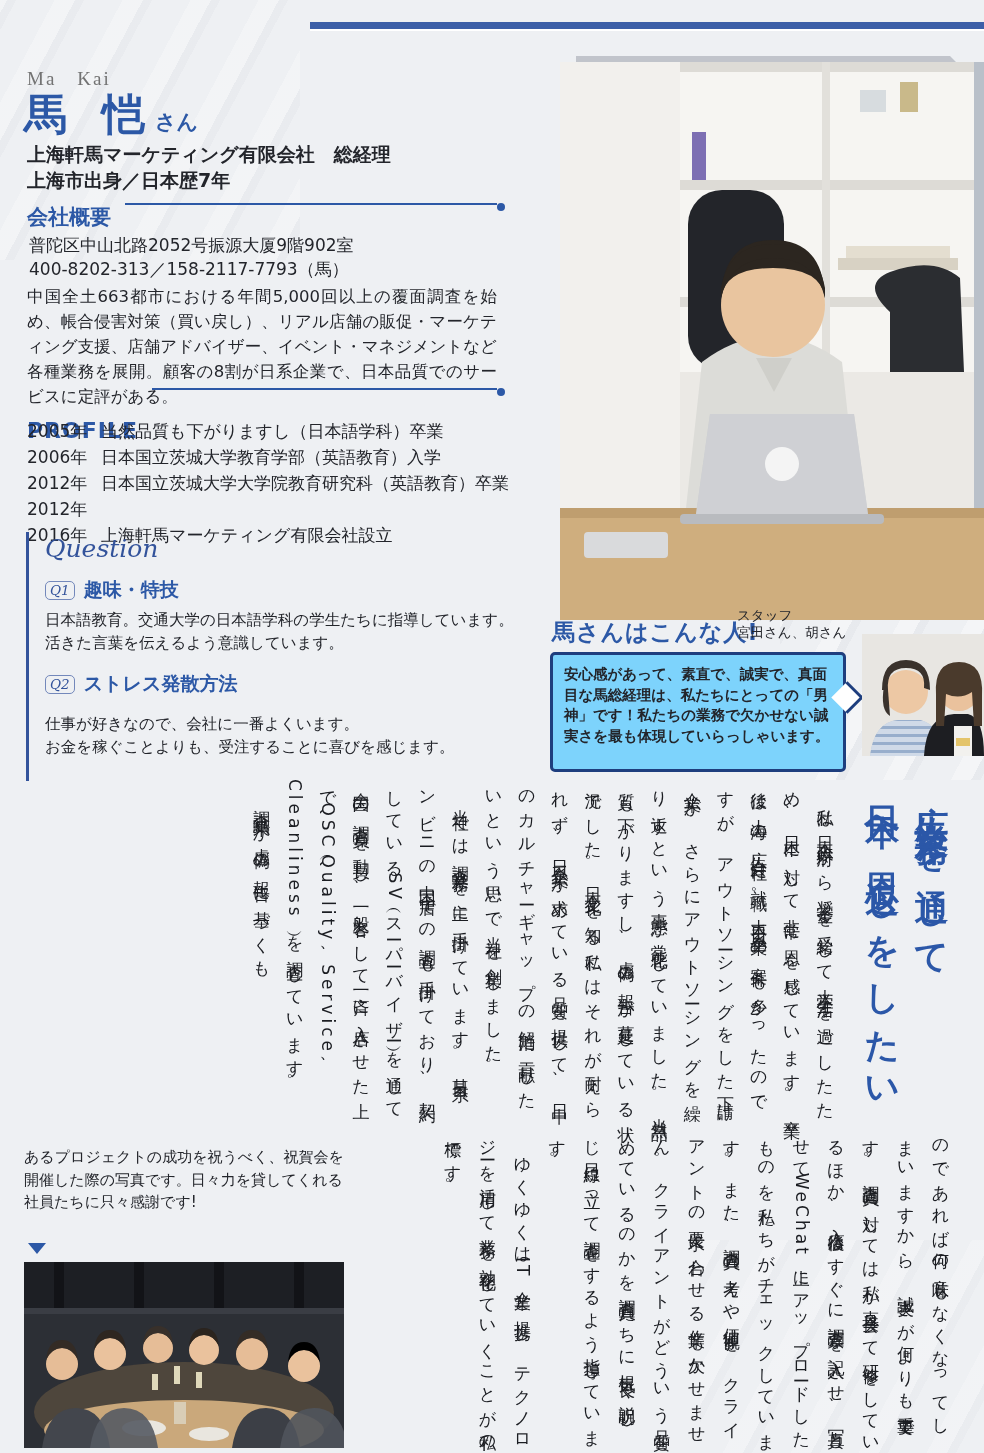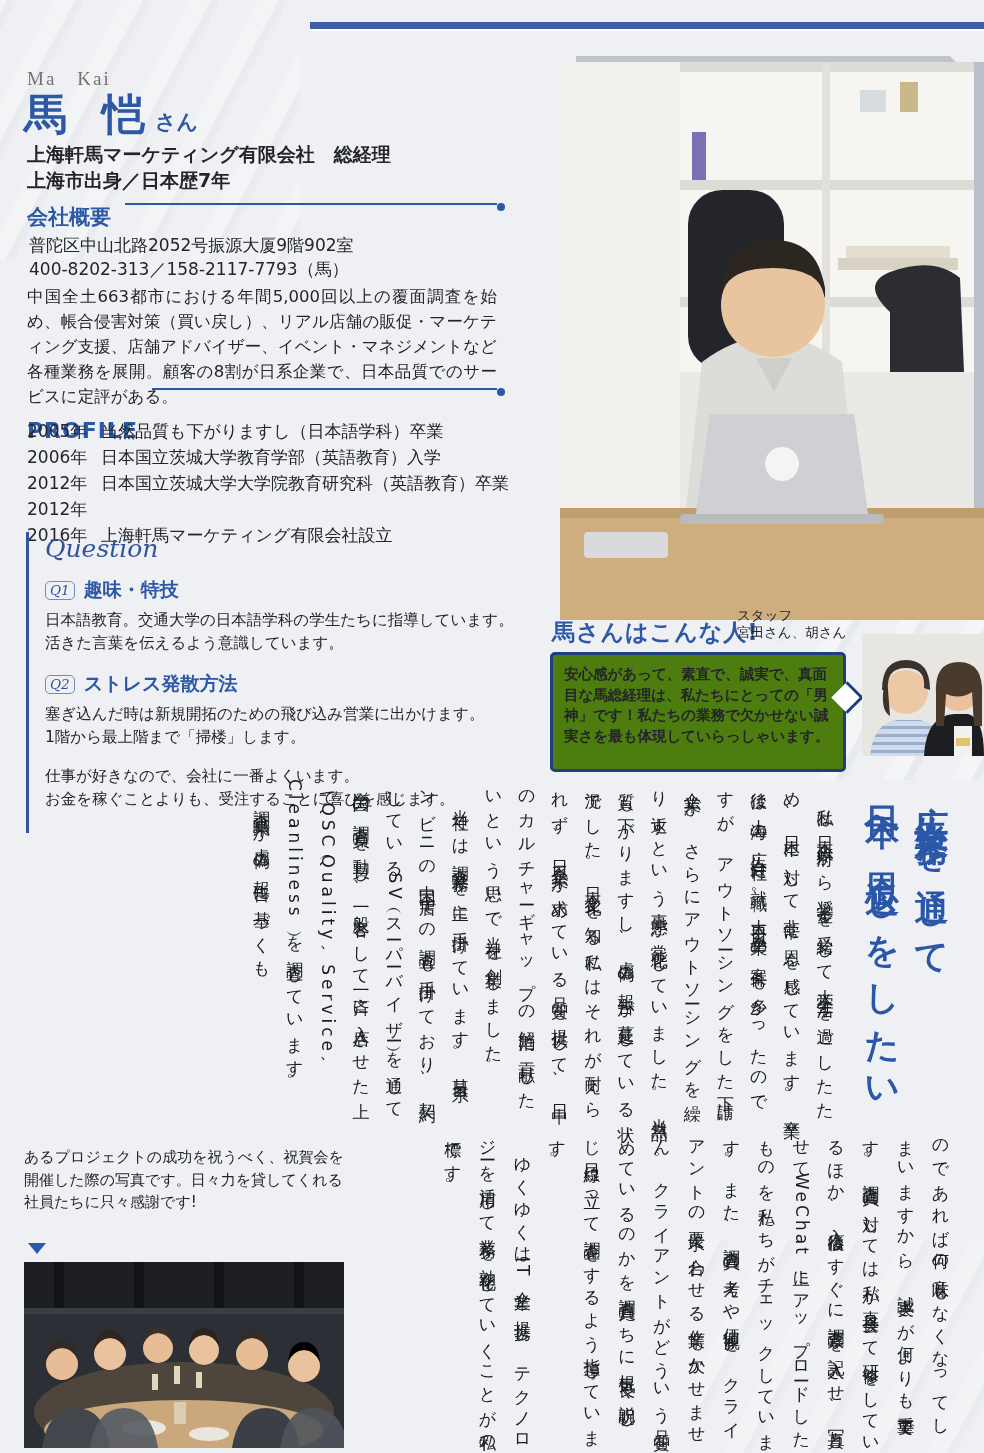--- a/index.html
+++ b/index.html
@@ -70,21 +70,21 @@
 
   
   .frame-accent{position:absolute;left:548px;top:56px;width:420px;height:250px;}
   .portrait{position:absolute;left:560px;top:62px;width:424px;height:558px;background:#eae8e4;overflow:hidden;}
 
   .staff-head{position:absolute;left:552px;top:617px;white-space:nowrap;}
   .staff-head .main{font-size:23px;font-weight:bold;color:#2c58a6;letter-spacing:1px;}
   .staff-sub{position:absolute;left:737px;top:607px;font-size:13.5px;line-height:17px;color:#23252b;}
   .bubble{
     position:absolute;left:550px;top:652px;width:268px;height:96px;
-    background:#4d7c0f;border:3px solid #1e3e7e;border-radius:5px;
+    background:#7dd3fc;border:3px solid #1e3e7e;border-radius:5px;
     padding:9px 11px;font-size:14.5px;line-height:20.5px;font-weight:600;color:#23252b;
   }
   .bubble-arrow{
     position:absolute;left:836px;top:686px;width:20px;height:20px;
     background:#fff;border-top:3px solid #1e3e7e;border-right:3px solid #1e3e7e;
     transform:rotate(45deg);
   }
   .staff-photo{position:absolute;left:862px;top:634px;width:122px;height:122px;overflow:hidden;}
 
   
@@ -183,22 +183,20 @@
         <span class="q-title">趣味・特技</span>
       </div>
       <div class="q-body">日本語教育。交通大学の日本語学科の学生たちに指導しています。
 活きた言葉を伝えるよう意識しています。</div>
     </div>
     <div class="q-item">
       <div class="q-head">
         <span class="q-badge">Q2</span>
         <span class="q-title">ストレス発散方法</span>
       </div>
-      <div class="q-body">塞ぎ込んだ時は新規開拓のための飛び込み営業に出かけます。
-1階から最上階まで「掃楼」します。</div>
     </div>
     <div class="q-item">
       <div class="q-body">仕事が好きなので、会社に一番よくいます。
 お金を稼ぐことよりも、受注することに喜びを感じます。</div>
     </div>
   </div>
 
   <svg class="frame-accent" viewBox="0 0 420 250" width="420" height="250">
     <polygon points="28,0 402,0 416,14 42,14 42,236 28,250" fill="#b8bcc3" opacity="0.85"></polygon>
   </svg>

